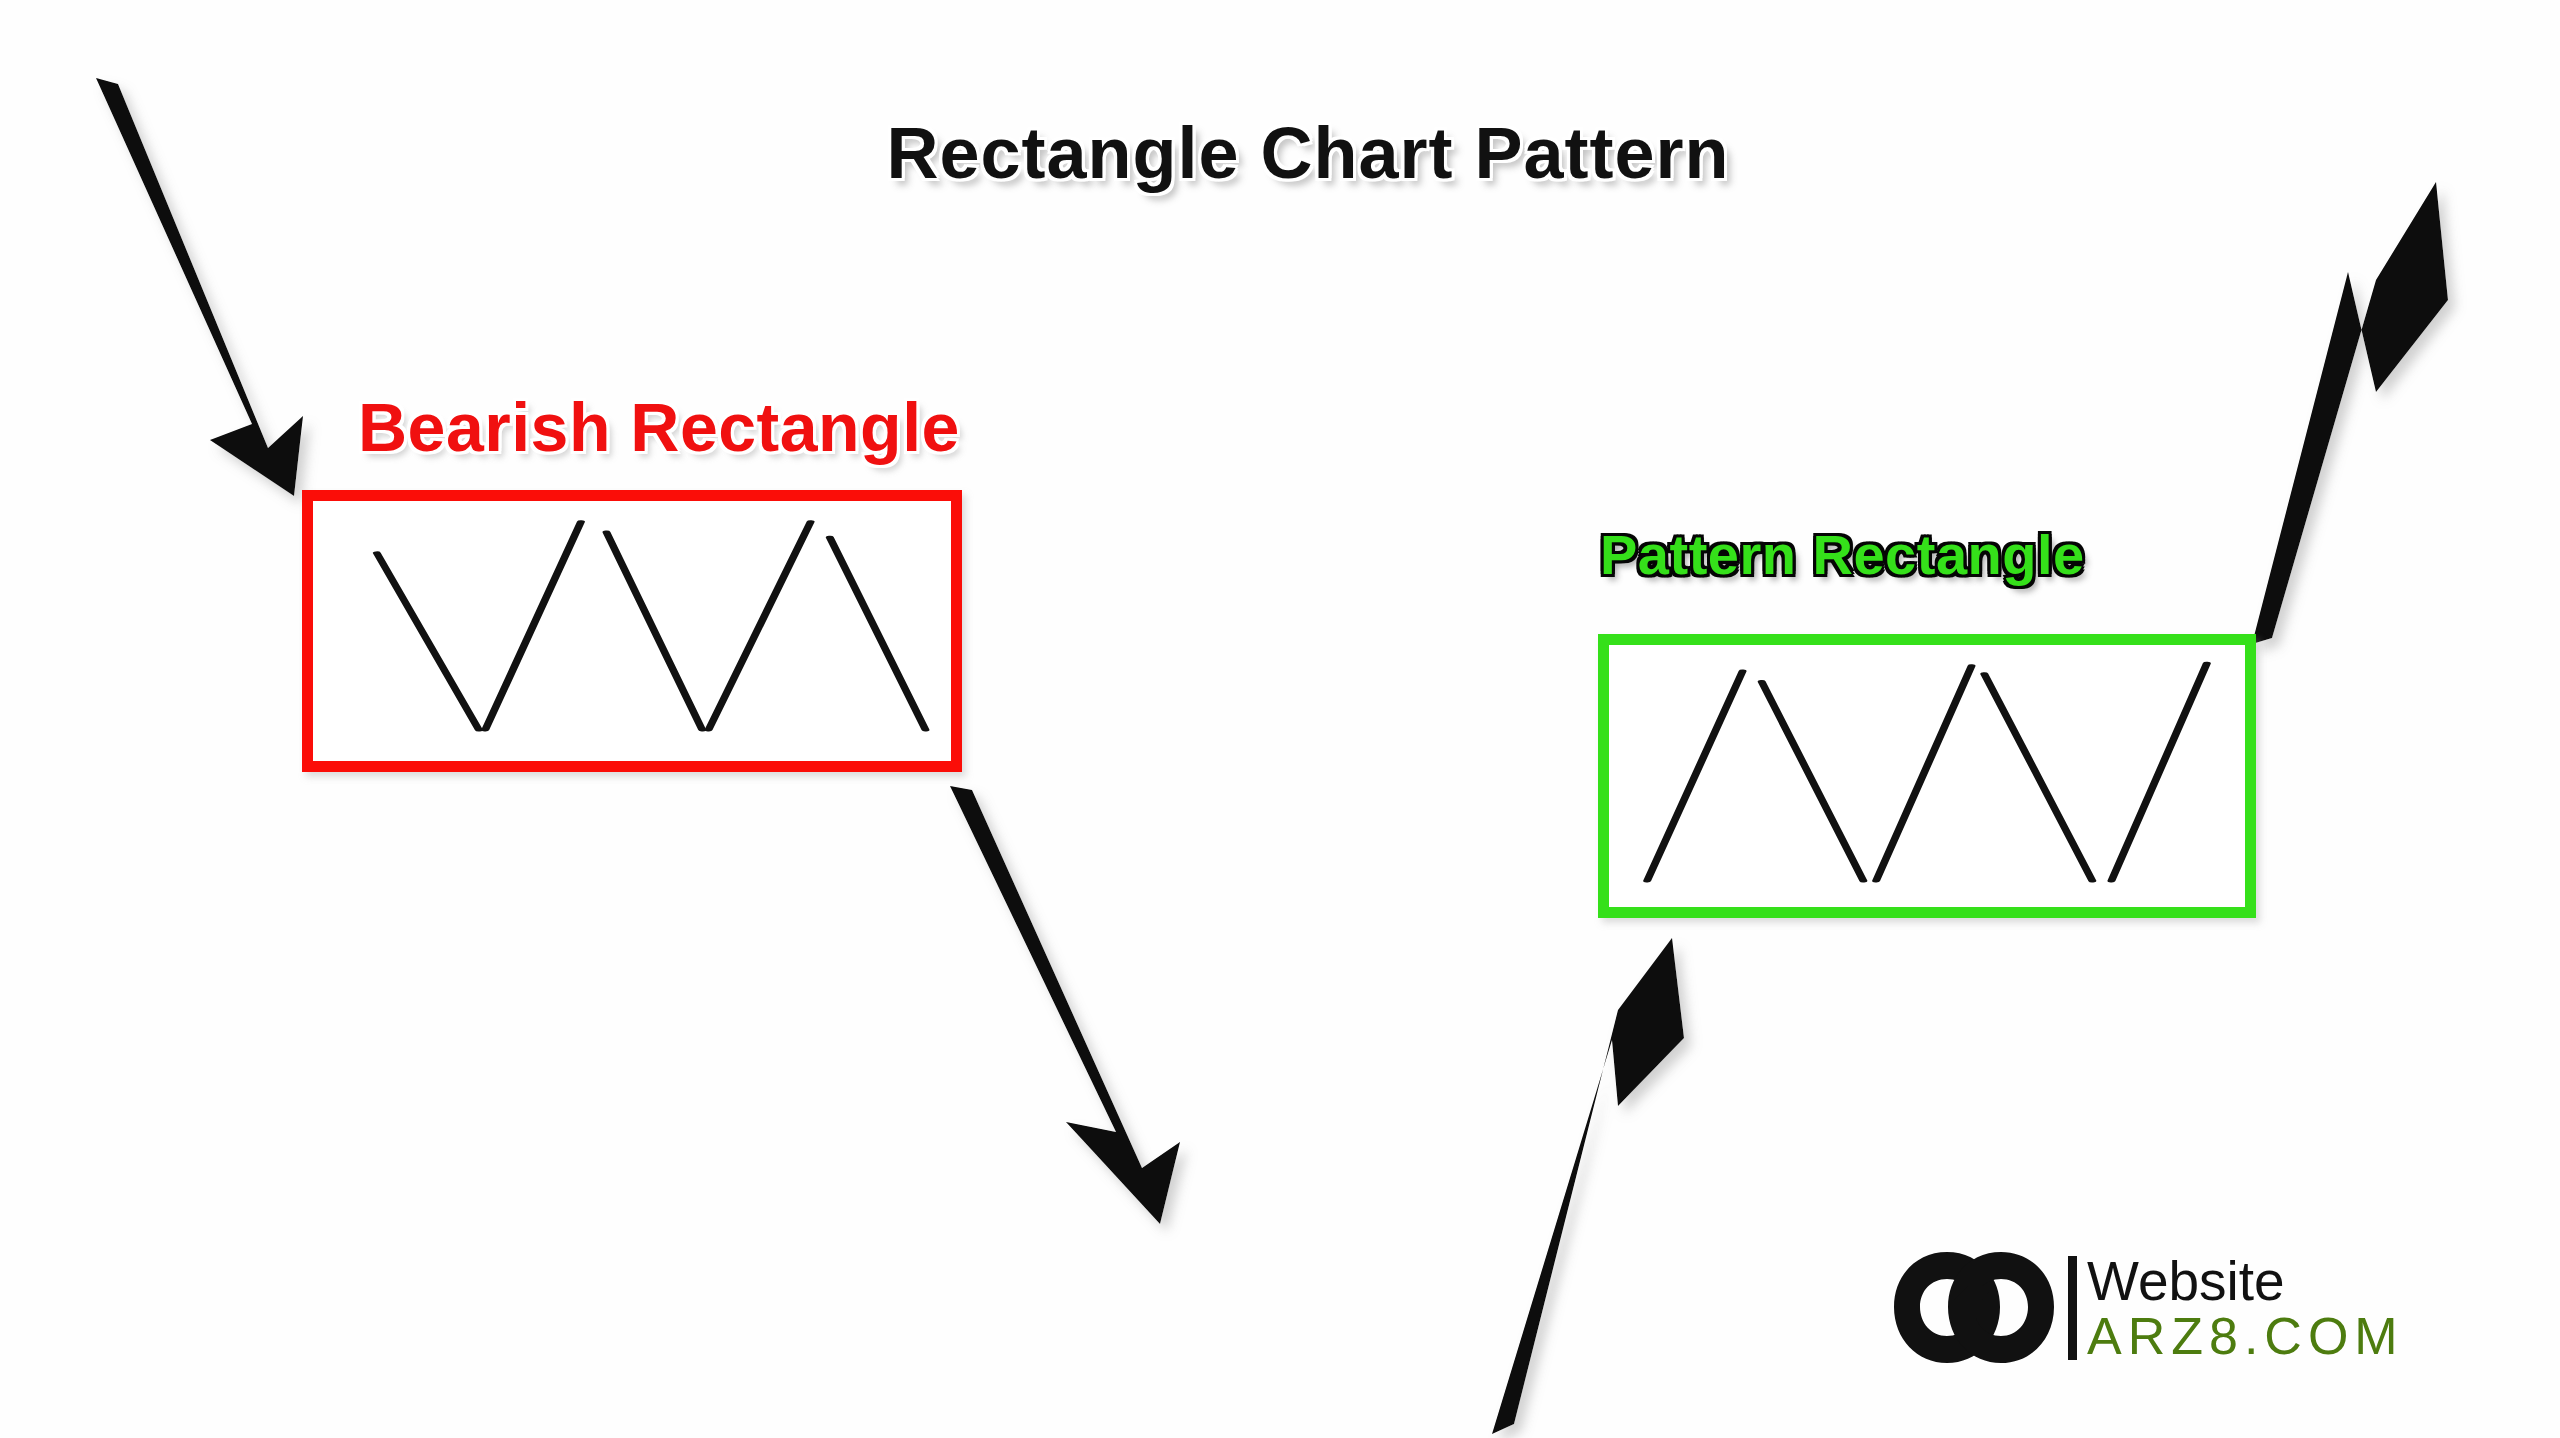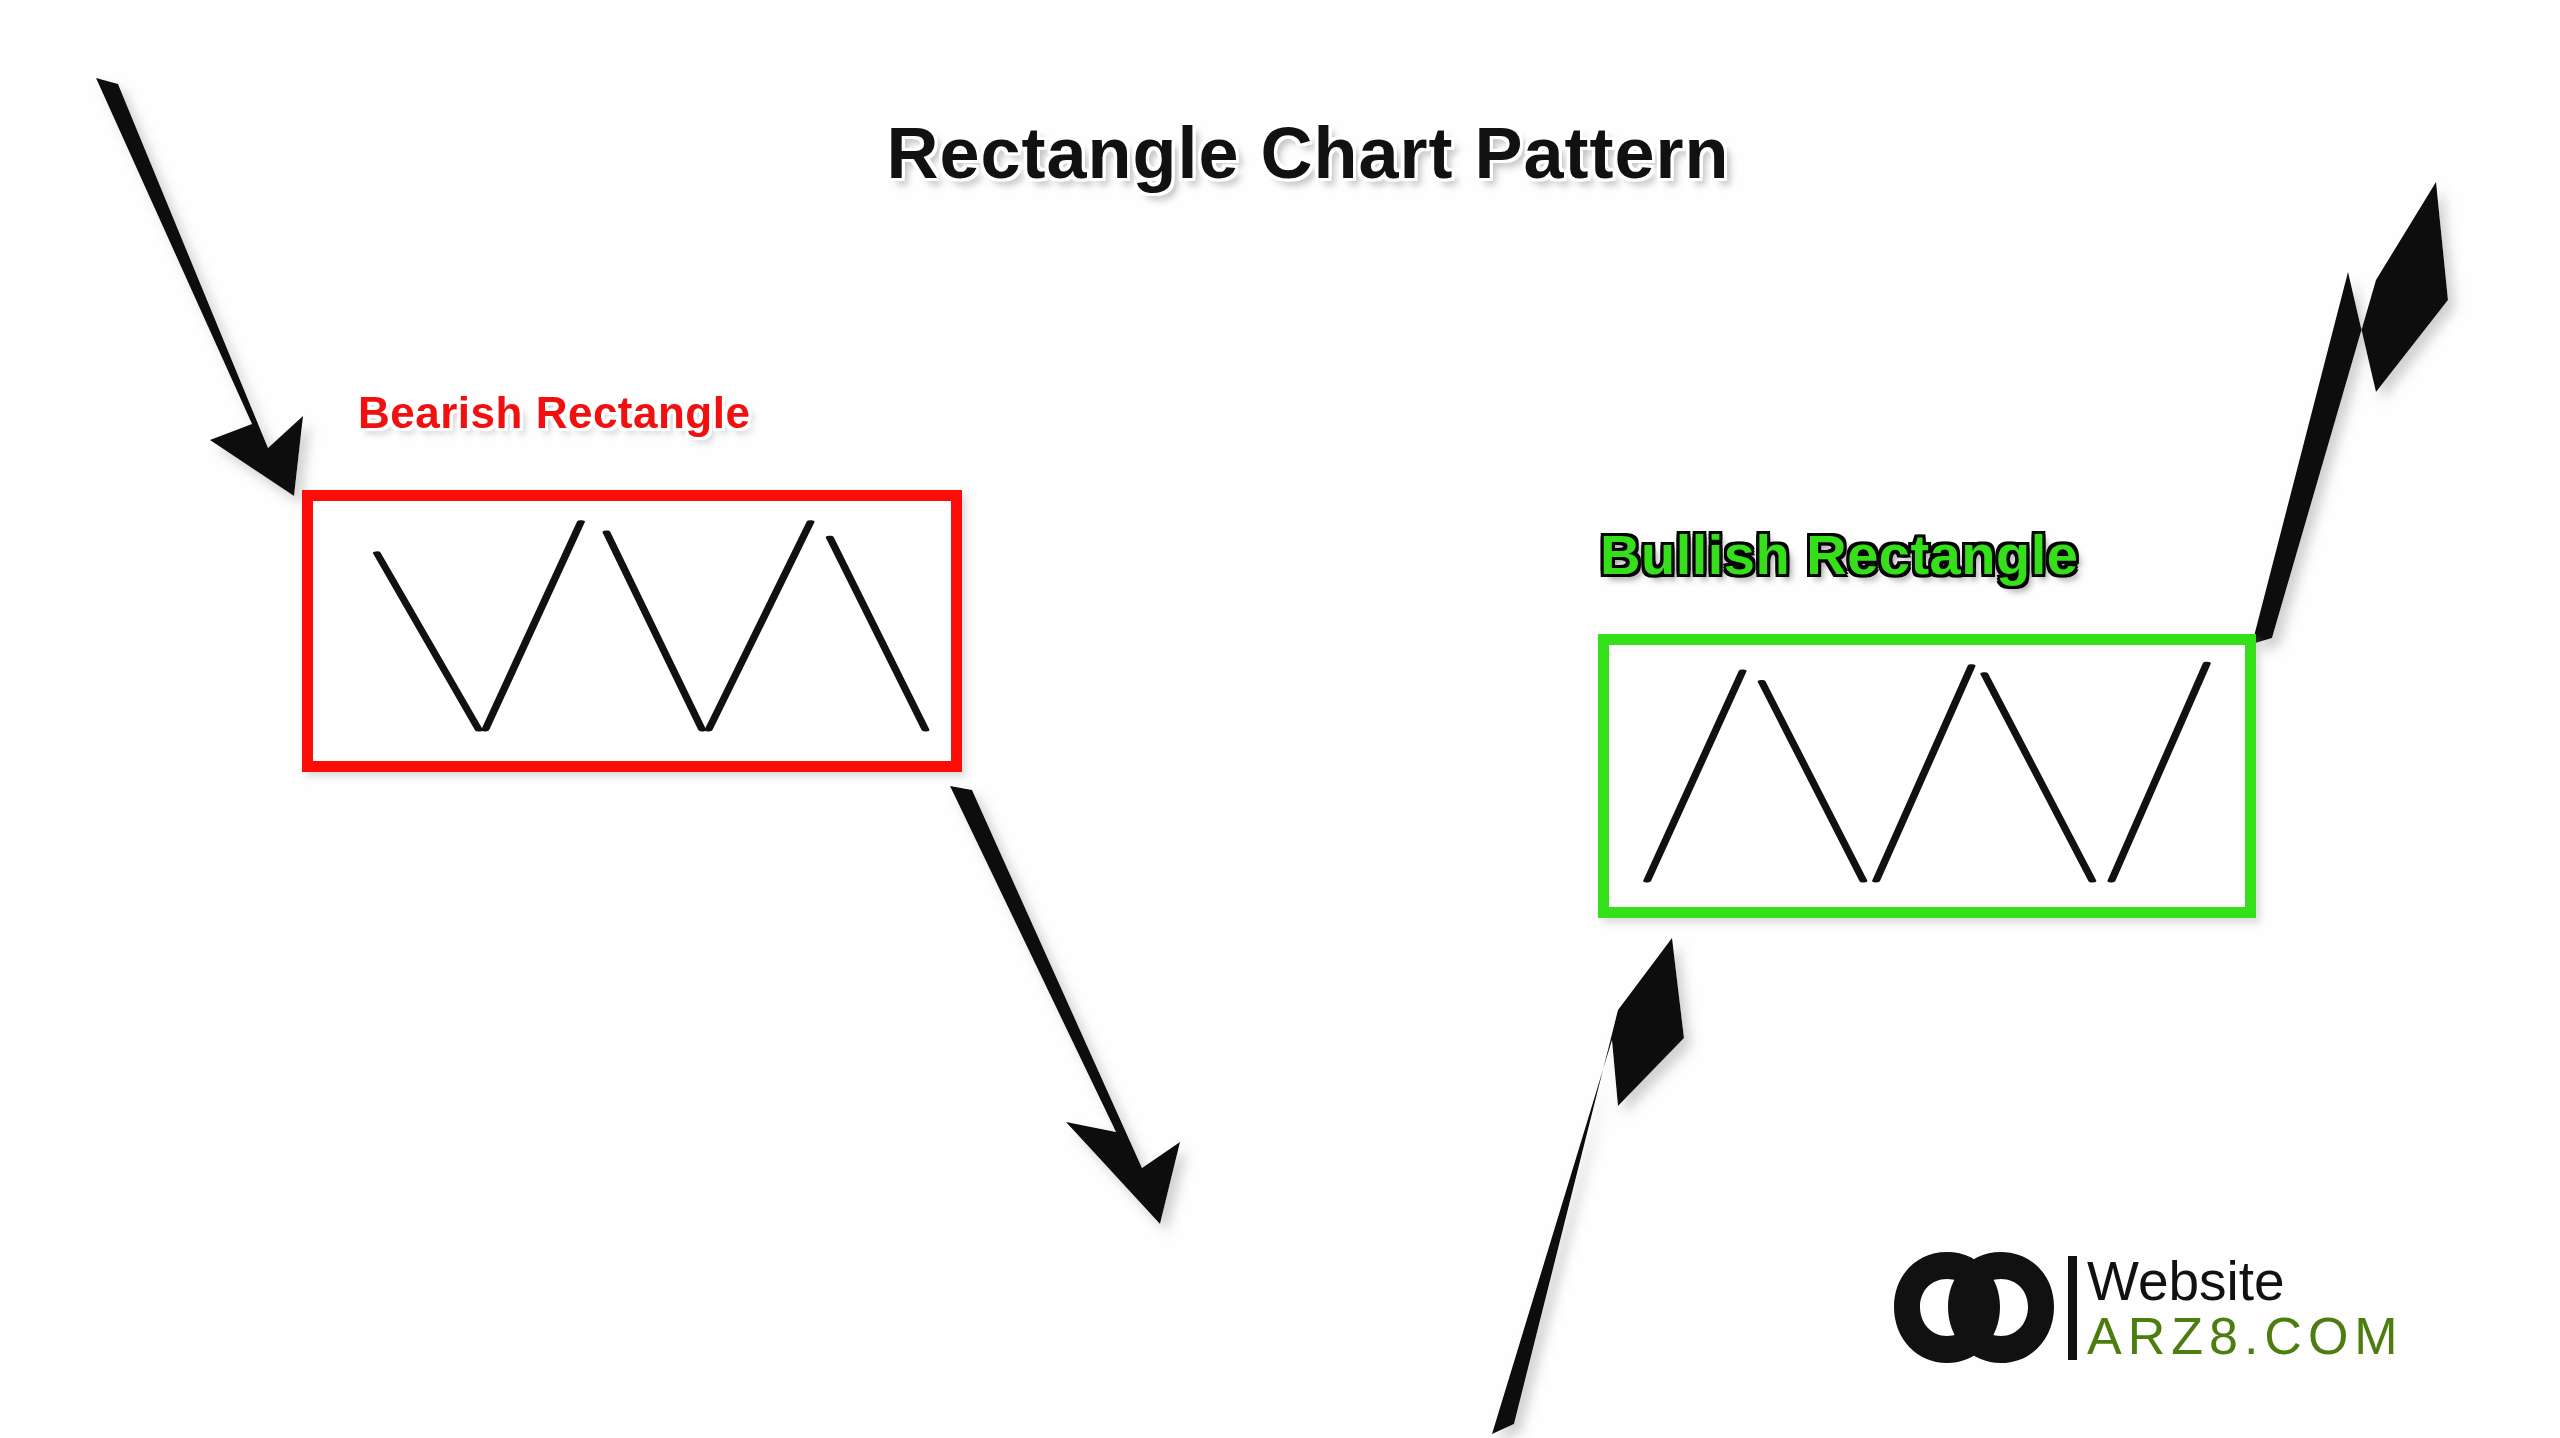--- a/index.html
+++ b/index.html
@@ -37,21 +37,21 @@
        6px 7px 7px rgba(120,120,120,0.45);
     white-space: nowrap;
     padding-left: 28px;
   }
 
   .label-bearish {
     position: absolute;
     left: 358px;
     top: 388px;
     font-family: "Liberation Sans", sans-serif;
-    font-size: 44px;
+    font-size: 68px;
     font-weight: bold;
     color: #f01010;
     letter-spacing: 0.5px;
     text-shadow:
        3px 0 0 #ffffff, -3px 0 0 #ffffff,
        0 3px 0 #ffffff, 0 -3px 0 #ffffff,
        3px 3px 0 #ffffff, -3px -3px 0 #ffffff,
        3px -3px 0 #ffffff, -3px 3px 0 #ffffff,
        5px 6px 6px rgba(140,140,140,0.4);
     white-space: nowrap;
@@ -217,21 +217,21 @@
       <g stroke="#111111" stroke-width="1.25" stroke-linecap="round" vector-effect="non-scaling-stroke" fill="none">
         <line x1="10" y1="20" x2="26" y2="88"></line>
         <line x1="27" y1="88" x2="42" y2="8"></line>
         <line x1="46" y1="12" x2="61" y2="88"></line>
         <line x1="62" y1="88" x2="78" y2="8"></line>
         <line x1="81" y1="14" x2="96" y2="88"></line>
       </g>
     </svg>
   </div>
 
-  <div class="label-bullish">Bullish Rectangle</div>
+  <div class="label-bullish">Pattern Rectangle</div>
 
   <div class="pattern-box bullish">
     <svg viewBox="0 0 100 100" preserveAspectRatio="none">
       <g stroke="#111111" stroke-width="1.25" stroke-linecap="round" vector-effect="non-scaling-stroke" fill="none">
         <line x1="6" y1="90" x2="21" y2="10"></line>
         <line x1="24" y1="14" x2="40" y2="90"></line>
         <line x1="42" y1="90" x2="57" y2="8"></line>
         <line x1="59" y1="11" x2="76" y2="90"></line>
         <line x1="79" y1="90" x2="94" y2="7"></line>
       </g>

